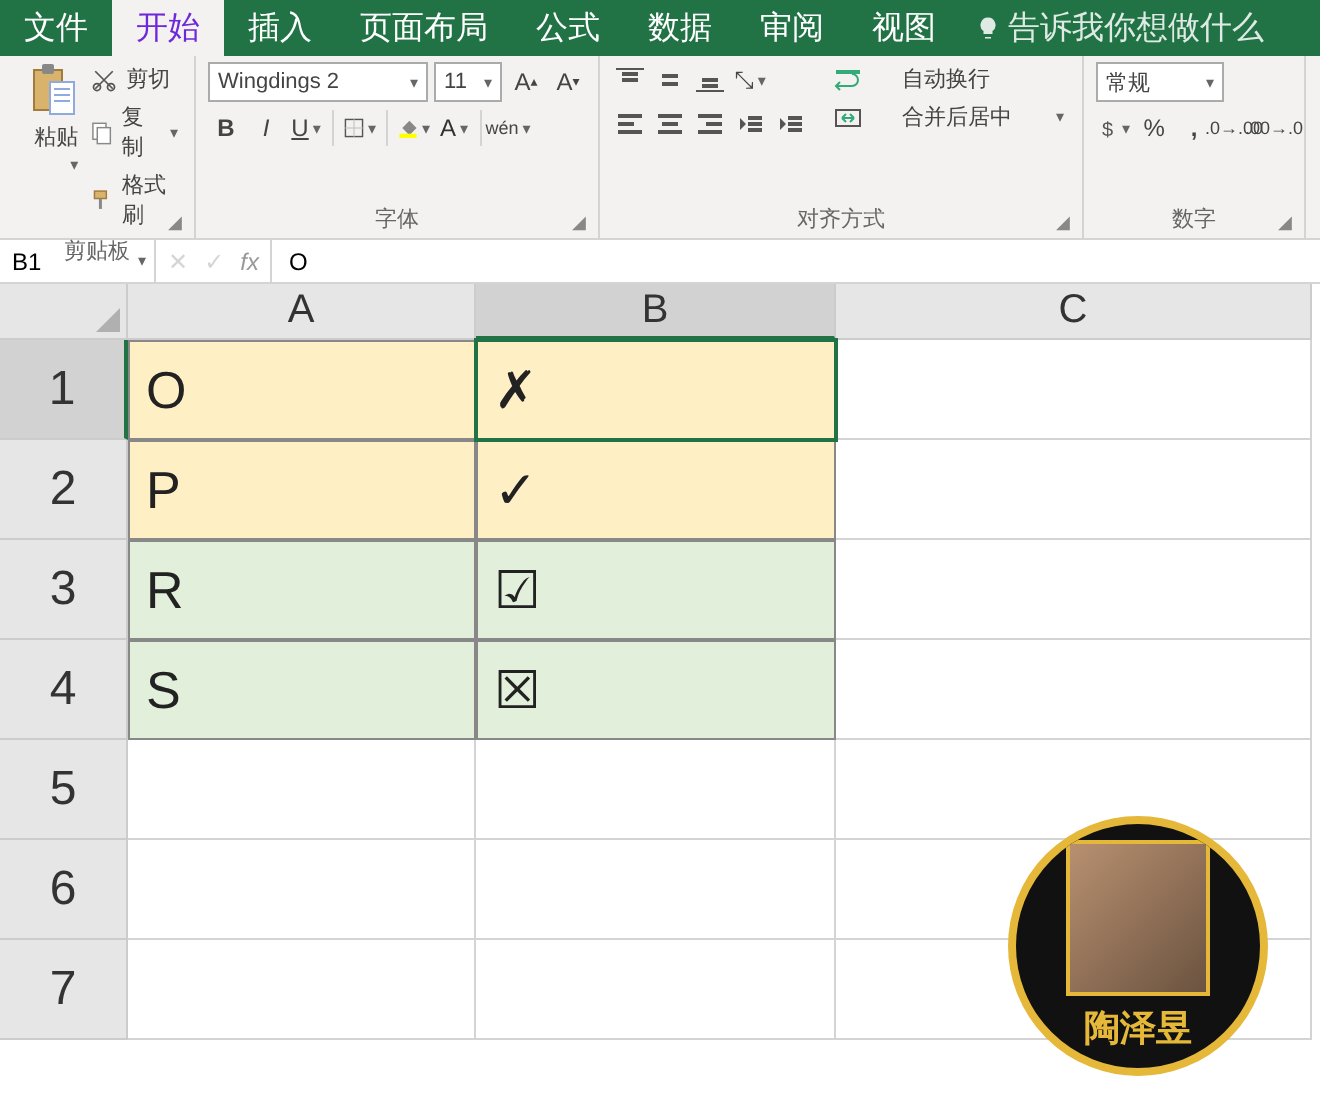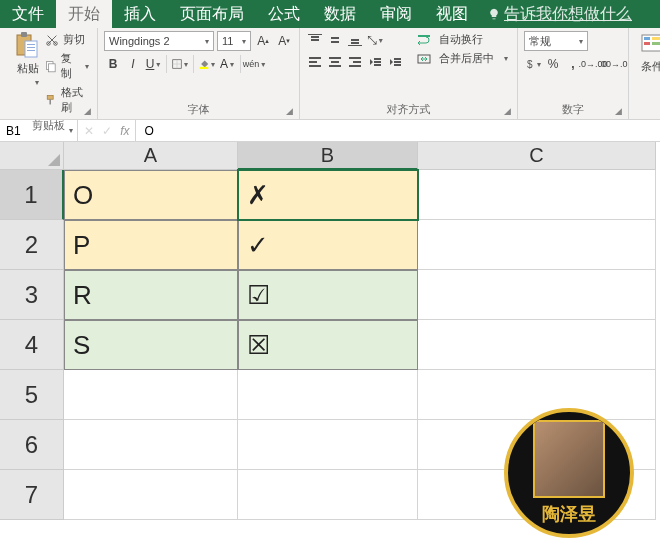--- a/index.html
+++ b/index.html
@@ -1,23 +1,23 @@
 <!DOCTYPE html>
 <html><head>
 <meta charset="utf-8">
 <style>
 * { margin: 0; padding: 0; box-sizing: border-box; font-family: "Microsoft YaHei", "Segoe UI", sans-serif; }
 body { background: #fff; width: 660px; height: 548px; overflow: hidden; position: relative; }
 
 
 .titlebar { background: #217346; height: 28px; display: flex; align-items: stretch; color: #fff; font-size: 16px; }
 .tab { padding: 0 12px; display: flex; align-items: center; cursor: pointer; }
-.tab.active { background: #f3f2f1; color: #737373; font-weight: 500; }
+.tab.active { background: #f3f2f1; color: #6d28d9; font-weight: 500; }
 .tab.file { background: #217346; }
-.tell-me { display: flex; align-items: center; gap: 4px; padding: 0 8px; opacity: 0.85; text-decoration: underline; }
+.tell-me { display: flex; align-items: center; gap: 4px; padding: 0 8px; opacity: 0.85; }
 .bulb-icon { width: 12px; height: 12px; }
 
 
 .ribbon { background: #f3f2f1; height: 92px; border-bottom: 1px solid #d4d4d4; display: flex; font-size: 11px; color: #444; }
 .group { border-right: 1px solid #d4d4d4; padding: 3px 6px 2px 6px; display: flex; flex-direction: column; position: relative; }
 .group-label { text-align: center; font-size: 11px; color: #666; margin-top: auto; padding-top: 2px; }
 .group-body { flex: 1; display: flex; gap: 4px; }
 
 
 .paste-big { display: flex; flex-direction: column; align-items: flex-end; width: 38px; gap: 2px; }
@@ -34,21 +34,21 @@
 .font-name { width: 110px; }
 .font-size { width: 34px; }
 .sq-btn { width: 18px; height: 18px; display: flex; align-items: center; justify-content: center; border: 1px solid transparent; cursor: pointer; font-size: 12px; }
 .font-row2 { display: flex; gap: 2px; align-items: center; }
 .seg { border-right: 1px solid #d4d4d4; padding-right: 4px; margin-right: 2px; display: flex; gap: 2px; }
 
 
 .align-col { display: flex; flex-direction: column; gap: 4px; }
 .align-row { display: flex; gap: 2px; }
 .align-right-col { display: flex; flex-direction: column; gap: 2px; margin-left: 6px; }
-.wide-btn { display: flex; align-items: center; gap: 8px; padding: 1px 3px; cursor: pointer; white-space: nowrap; }
+.wide-btn { display: flex; align-items: center; gap: 20px; padding: 1px 3px; cursor: pointer; white-space: nowrap; }
 
 
 .num-combo { width: 64px; }
 .num-row { display: flex; gap: 2px; margin-top: 4px; }
 
 
 .cond-col { display: flex; flex-direction: column; align-items: center; width: 34px; }
 
 
 .fxbar { height: 22px; border-bottom: 1px solid #d4d4d4; display: flex; align-items: stretch; background: #fff; font-size: 12px; }

